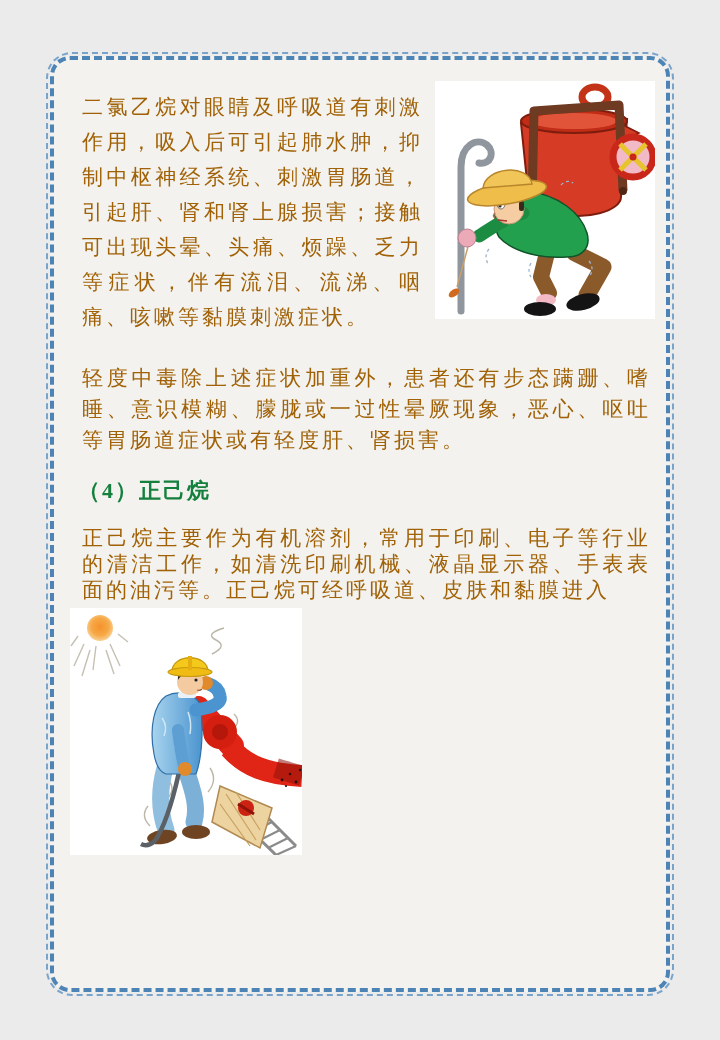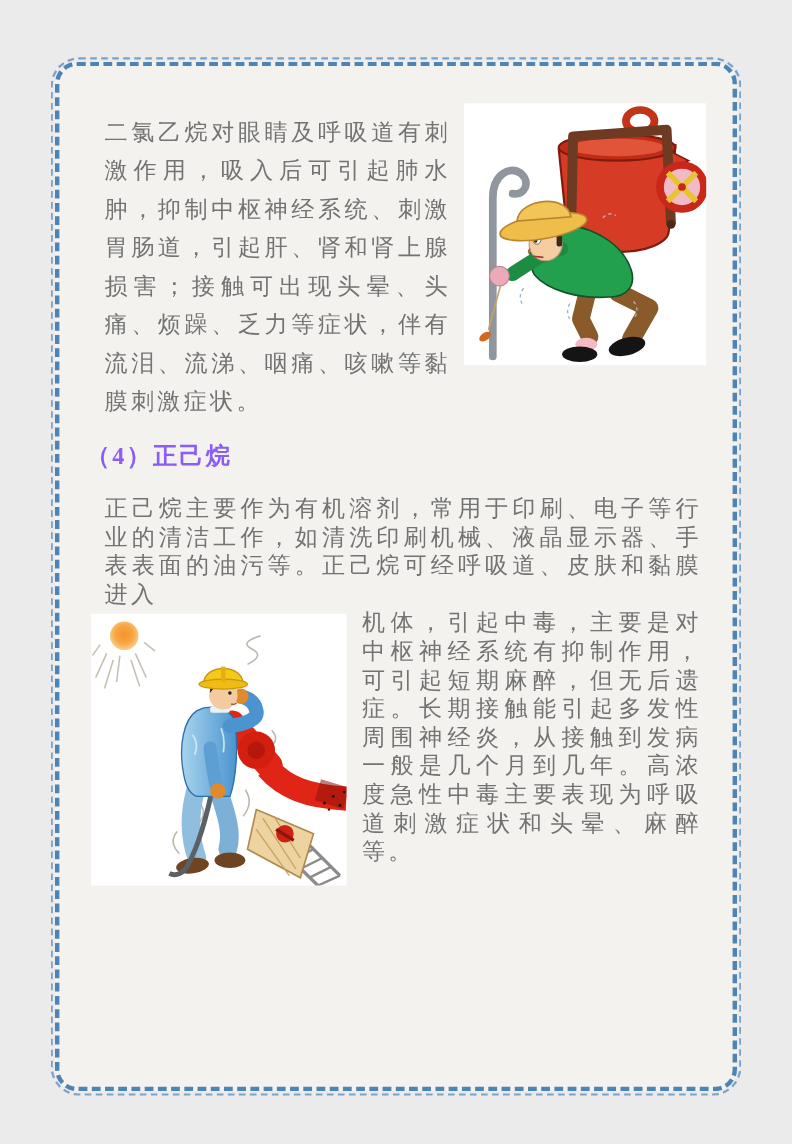--- a/index.html
+++ b/index.html
@@ -20,34 +20,34 @@
   .frame-inner{
     position:absolute;left:2px;top:2px;right:2px;bottom:2px;
     box-sizing:border-box;
     border:4px dashed #4d84b6;
     border-radius:20px;
     background:#f3f2ef;
     padding:26px 11px 6px 24px;
     overflow:hidden;
   }
   .para{
-    margin:17px;
+    margin:4px;
     font-size:21px;
-    color:#737373;
+    color:#a16207;
     text-align:justify;
     letter-spacing:3px;
   }
   .p1{line-height:35px;}
   .p2{line-height:31px;margin-top:28px;}
   .p3{line-height:31px;margin-top:13px;}
   .heading{
-    margin:6px 0 0 0;
+    margin:20px 0 0 0;
     font-size:22px;
     font-weight:bold;
-    color:#8b5cf6;
+    color:#15803d;
     letter-spacing:2px;
     line-height:30px;
   }
   .p4{line-height:26px;margin-top:19px;}
   .illus{display:block;background:#ffffff;}
   .illus svg{display:block;}
   .illus-right{
     float:right;
     width:220px;height:238px;
     margin:-9px -4px 6px 12px;
@@ -111,20 +111,23 @@
                 <path d="M54 168 q-6 8 0 16"></path>
                 <path d="M154 180 q6 8 0 16"></path>
                 <path d="M96 182 q-4 8 0 14"></path>
                 <path d="M126 104 q6 -6 12 -2"></path>
               </g>
             </g>
           </svg>
         </span><span>二氯乙烷对眼睛及呼吸道有刺激作用，吸入后可引起肺水肿，抑制中枢神经系统、刺激胃肠道，引起肝、肾和肾上腺损害；接触可出现头晕、头痛、烦躁、乏力等症状，伴有流泪、流涕、咽痛、咳嗽等黏膜刺激症状。</span>
       </p>
 
+      <p class="para p2">
+        <span>轻度中毒除上述症状加重外，患者还有步态蹒跚、嗜睡、意识模糊、朦胧或一过性晕厥现象，恶心、呕吐等胃肠道症状或有轻度肝、肾损害。</span>
+      </p>
 
 
       <h3 class="heading">（4）正己烷</h3>
 
       <p class="para p4">
         <span>正己烷主要作为有机溶剂，常用于印刷、电子等行业的清洁工作，如清洗印刷机械、液晶显示器、手表表面的油污等。正己烷可经呼吸道、皮肤和黏膜进入</span><br>
         <span class="illus illus-left" aria-label="戴安全帽的工人在红色管道旁擦汗">
           <svg width="232" height="247" viewBox="0 0 232 247" xmlns="http://www.w3.org/2000/svg">
             <defs>
               <radialGradient id="sung" cx="50%" cy="45%" r="60%">
@@ -212,18 +215,18 @@
               <circle cx="120" cy="74" r="13" fill="#f4caa0"></circle>
               <path d="M108 72 C107 60 116 55 124 57 L124 66 C117 63 112 66 108 72 Z" fill="#2e2620"></path>
               <circle cx="126" cy="72" r="1.6" fill="#222"></circle>
               <path d="M123 68 L130 67" stroke="#444" stroke-width="1.3"></path>
               <path d="M127 82 q3 1 5 -1" stroke="#a05c42" stroke-width="1.3" fill="none"></path>
               <path d="M102 64 C102 45 138 45 138 64 Z" fill="#f5c91c" stroke="#c79a10" stroke-width="1.3"></path>
               <ellipse cx="120" cy="64" rx="22" ry="4.5" fill="#f0bc14" stroke="#c79a10" stroke-width="1.2"></ellipse>
               <rect x="118" y="48" width="4" height="14" fill="#e6ae10"></rect>
             </g>
           </svg>
-        </span><span>机体，引起中毒，主要是对中枢神经系统有抑制作用，可引起短期麻醉，但无后遗症。长期接触能引起多发性周围神经炎，从接触到发病一般是几个月到几年。高浓度急性中毒主要表现为呼吸道刺激症状和头晕、麻醉等。</span>
+        </span>
       </p>
 
     </div>
   </div>
 </div>
 
 </body></html>

